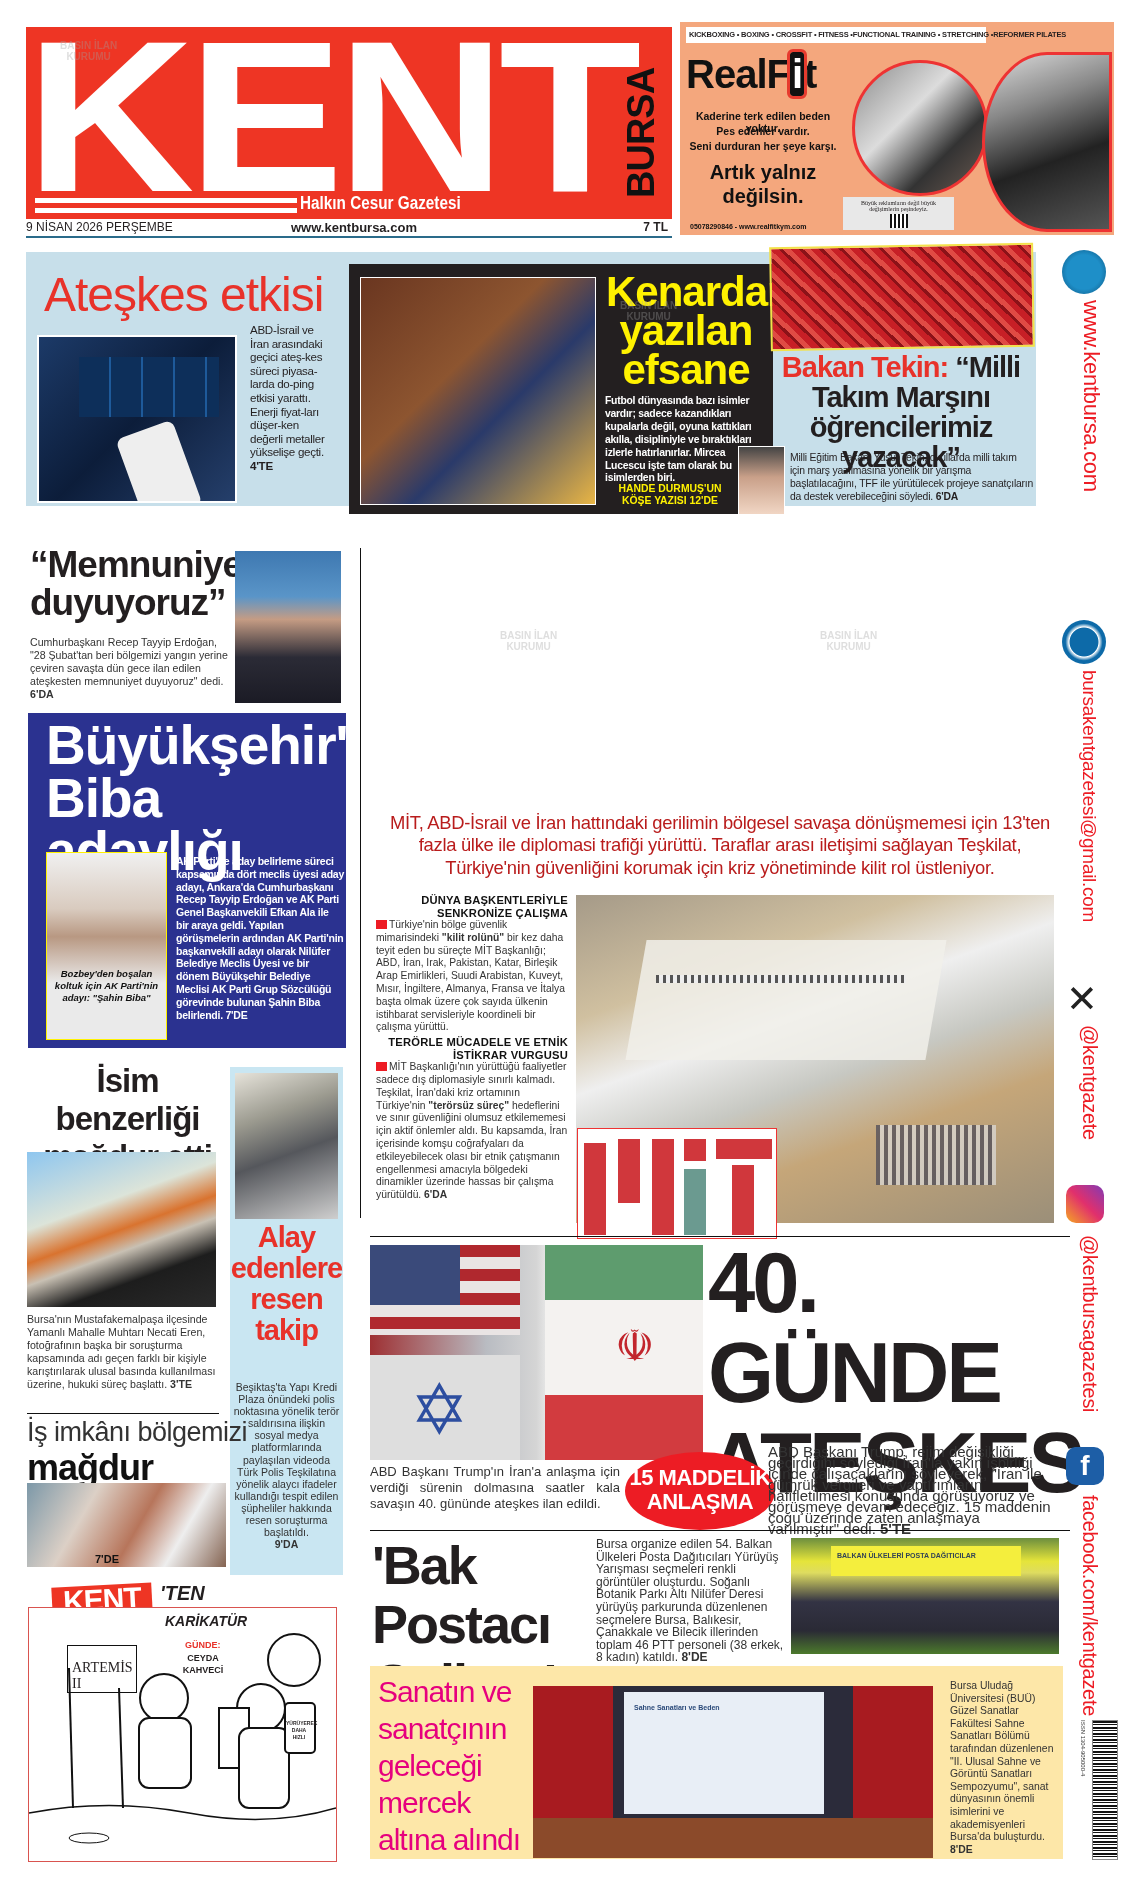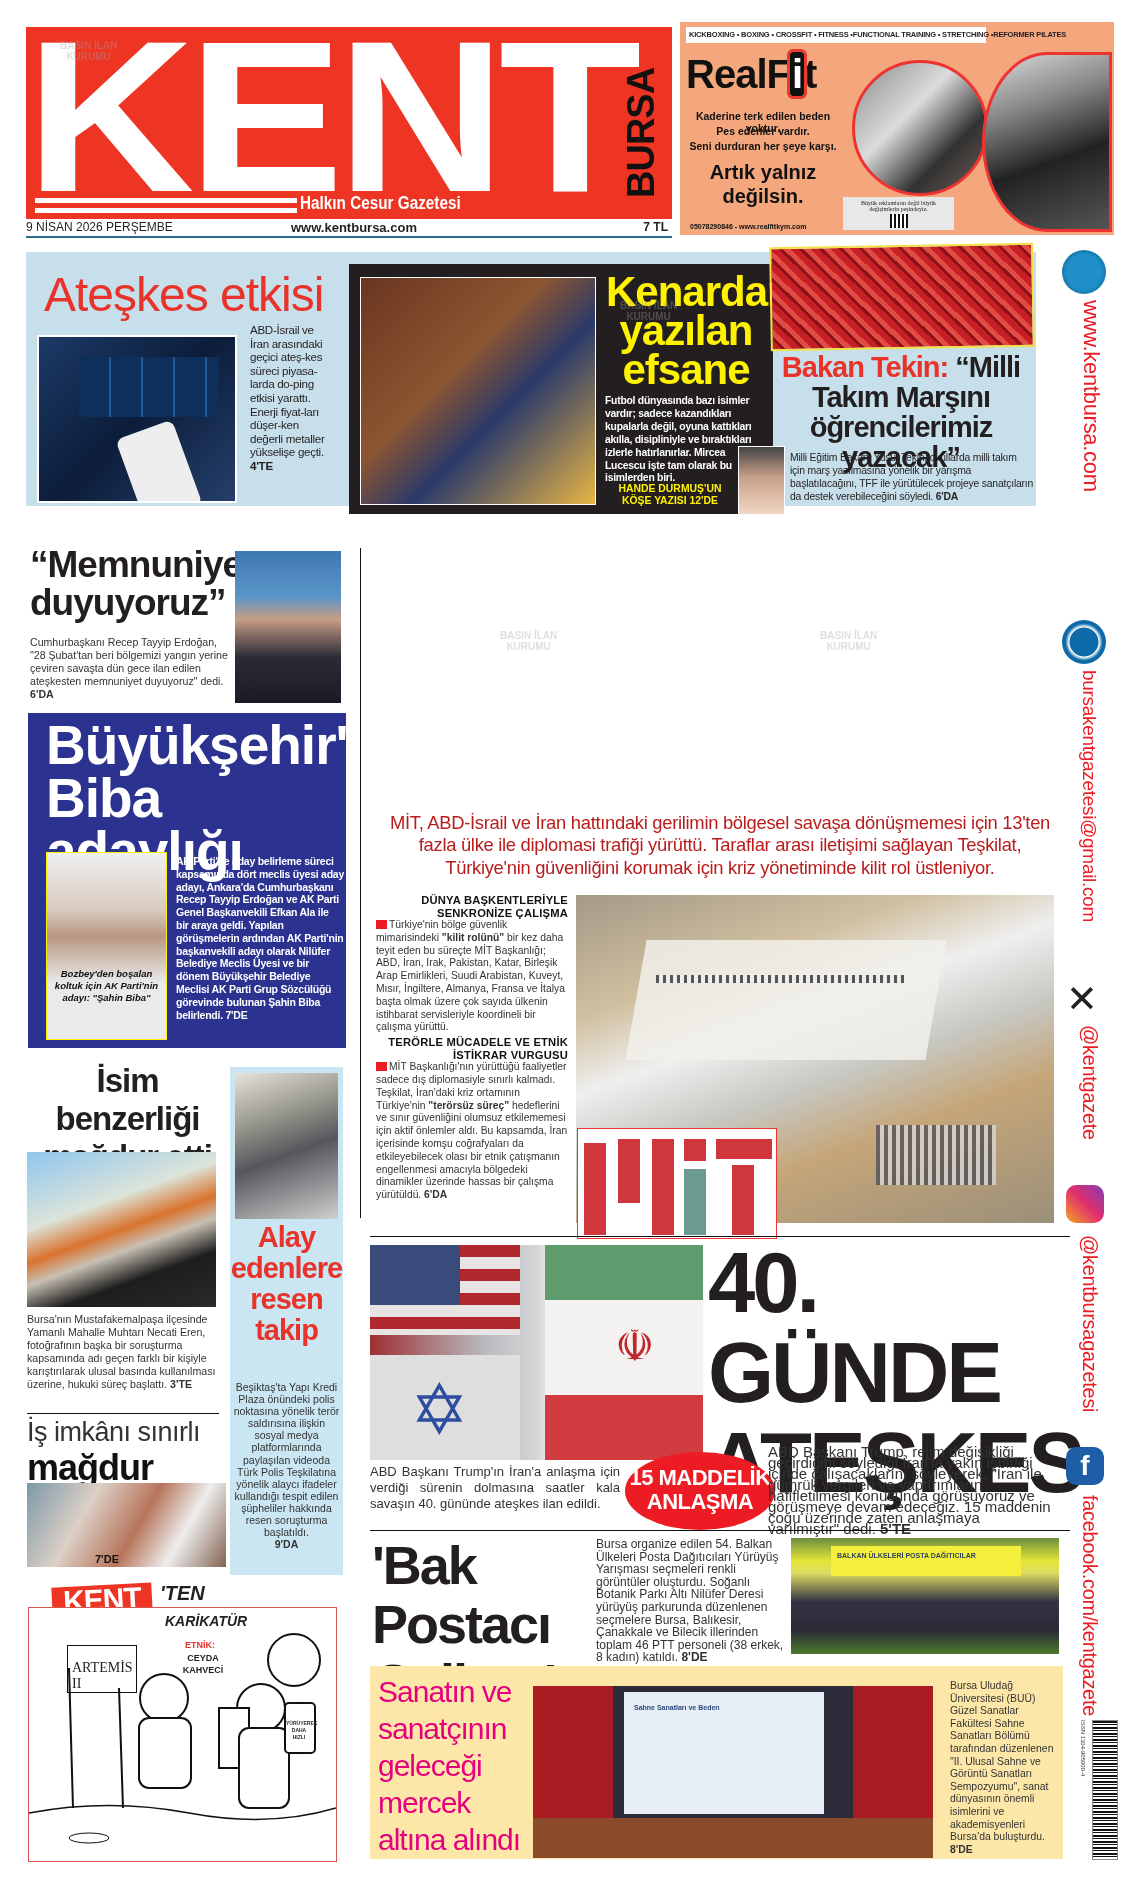--- a/index.html
+++ b/index.html
@@ -165,21 +165,21 @@
 <div class="abs cond" id="isim-h" style="white-space:normal">İsim benzerliği mağdur etti</div>
 <div class="photo" id="isim-img"></div>
 <div class="abs" id="isim-txt"><span>Bursa'nın Mustafakemalpaşa ilçesinde Yamanlı Mahalle Muhtarı Necati Eren, fotoğrafının başka bir soruşturma kapsamında adı geçen farklı bir kişiyle karıştırılarak ulusal basında kullanılması üzerine, hukuki süreç başlattı.</span> <b>3'TE</b></div>
 
 <div class="abs" id="alay"></div>
 <div class="photo" id="alay-img"></div>
 <div class="abs cond" id="alay-h" style="white-space:normal">Alay edenlere resen takip</div>
 <div class="abs" id="alay-txt"><span>Beşiktaş'ta Yapı Kredi Plaza önündeki polis noktasına yönelik terör saldırısına ilişkin sosyal medya platformlarında paylaşılan videoda Türk Polis Teşkilatına yönelik alaycı ifadeler kullandığı tespit edilen şüpheliler hakkında resen soruşturma başlatıldı.</span><br><b>9'DA</b></div>
 
 <div class="abs" id="hsep1"></div>
-<div class="abs" id="is-h1">İş imkânı sınırlı</div>
+<div class="abs" id="is-h1">İş imkânı bölgemizi</div>
 <div class="abs" id="is-h2">mağdur</div>
 <div class="photo" id="is-img"></div>
 <div class="abs" id="is-cap">7'DE</div>
 
 <div class="abs" id="kar-logo">KENT</div>
 <div class="abs" id="kar-ten">'TEN</div>
 <div class="abs" id="kar-box">
   <svg width="307" height="253" viewBox="0 0 307 253">
     <circle cx="265" cy="52" r="26" fill="none" stroke="#111" stroke-width="2"></circle>
     <line x1="40" y1="60" x2="44" y2="200" stroke="#111" stroke-width="2"></line>
@@ -188,21 +188,21 @@
     <rect x="110" y="110" width="52" height="70" rx="10" fill="#fff" stroke="#111" stroke-width="2"></rect>
     <circle cx="232" cy="100" r="24" fill="#fff" stroke="#111" stroke-width="2"></circle>
     <rect x="190" y="100" width="30" height="60" fill="#fff" stroke="#111" stroke-width="2"></rect>
     <rect x="210" y="120" width="50" height="80" rx="10" fill="#fff" stroke="#111" stroke-width="2"></rect>
     <rect x="256" y="95" width="30" height="50" rx="4" fill="#fff" stroke="#111" stroke-width="2"></rect>
     <path d="M0 205 Q80 190 160 205 T307 200" fill="none" stroke="#111" stroke-width="1.5"></path>
     <ellipse cx="60" cy="230" rx="20" ry="5" fill="none" stroke="#111"></ellipse>
   </svg>
 </div>
 <div class="abs" id="kar-title">KARİKATÜR</div>
-<div class="abs" id="kar-cizim">ETNİK:</div>
+<div class="abs" id="kar-cizim">GÜNDE:</div>
 <div class="abs" id="kar-name" style="width:60px;white-space:normal">CEYDA KAHVECİ</div>
 <div class="abs" id="kar-flag">ARTEMİS II</div>
 <div class="abs" style="left:286px;top:1720px;width:26px;font-size:5px;font-weight:bold;text-align:center;line-height:7px">YÜRÜYEREK DAHA HIZLI</div>
 
 <div class="abs cond" id="main-h">
 </div>
 <div class="abs" id="main-sub">MİT, ABD-İsrail ve İran hattındaki gerilimin bölgesel savaşa dönüşmemesi için 13'ten fazla ülke ile diplomasi trafiği yürüttü. Taraflar arası iletişimi sağlayan Teşkilat, Türkiye'nin güvenliğini korumak için kriz yönetiminde kilit rol üstleniyor.</div>
 
 <div class="abs" id="col-txt">
   <div class="sub-h">DÜNYA BAŞKENTLERİYLE SENKRONİZE ÇALIŞMA</div>

